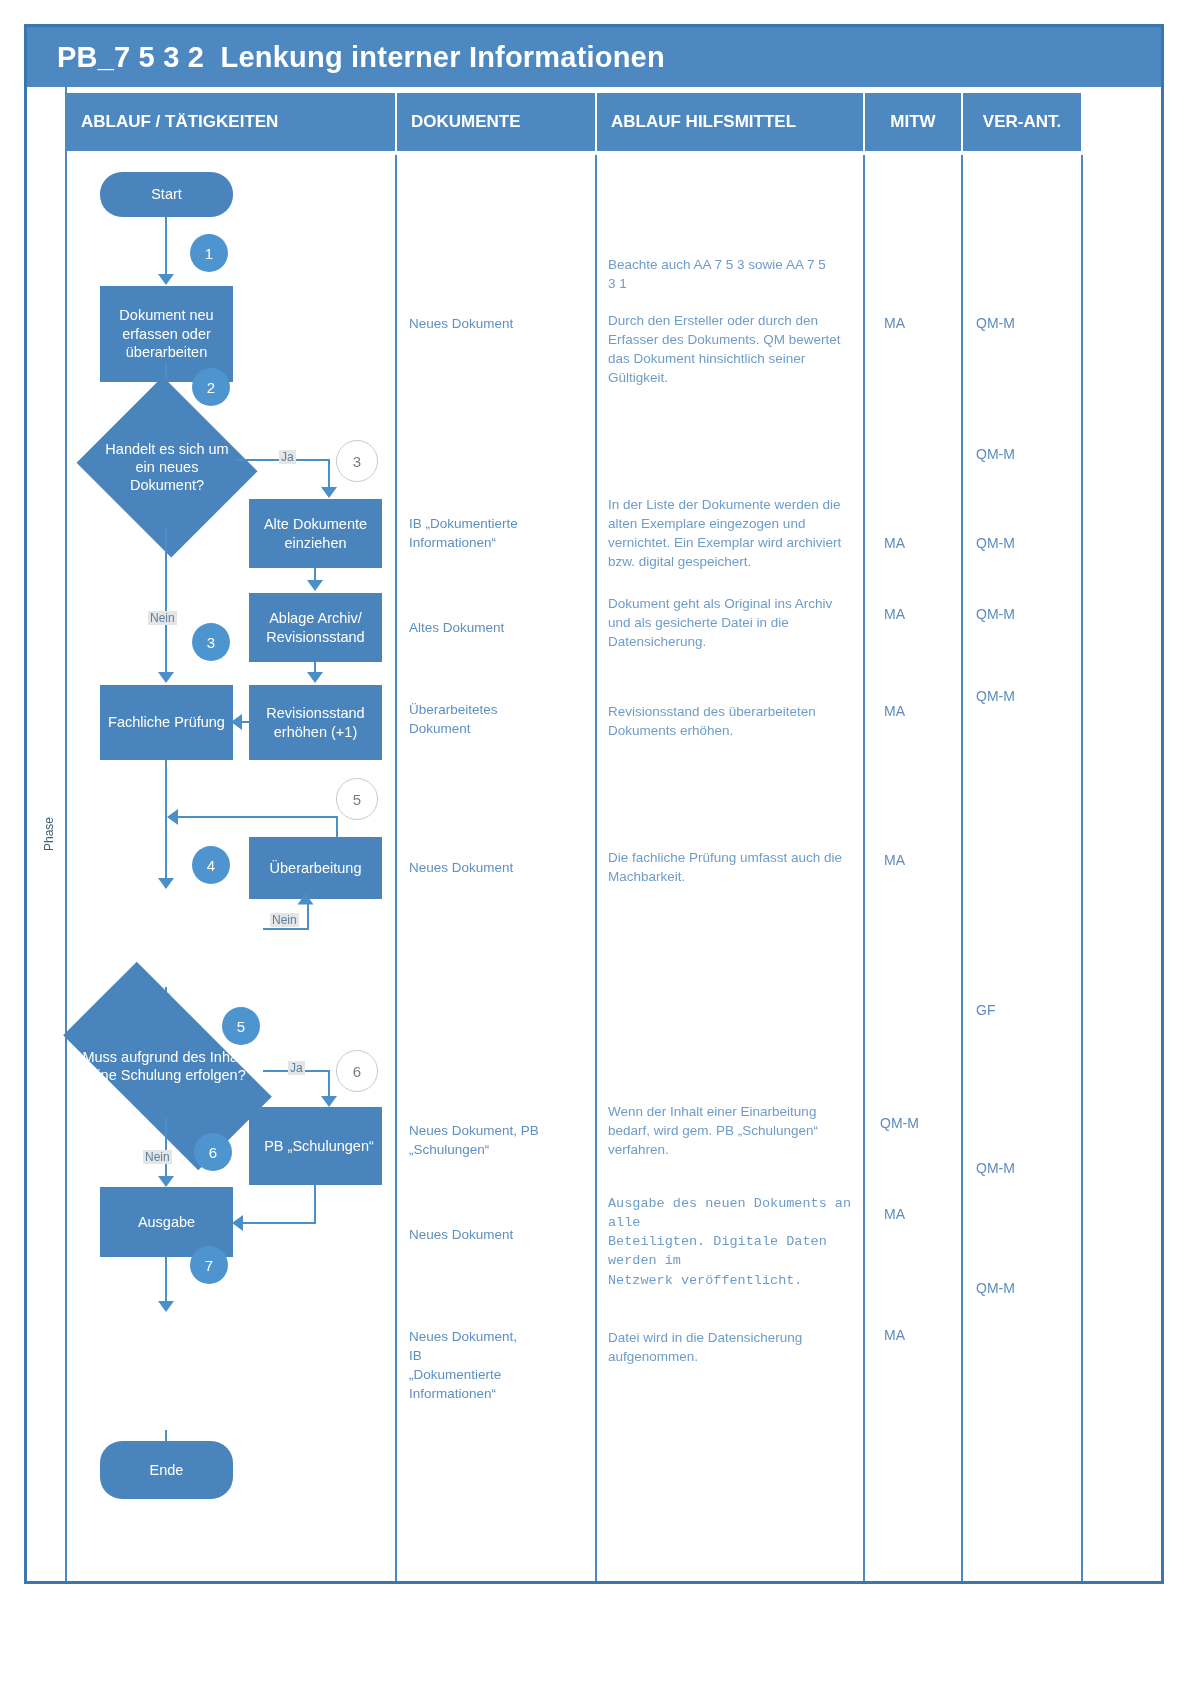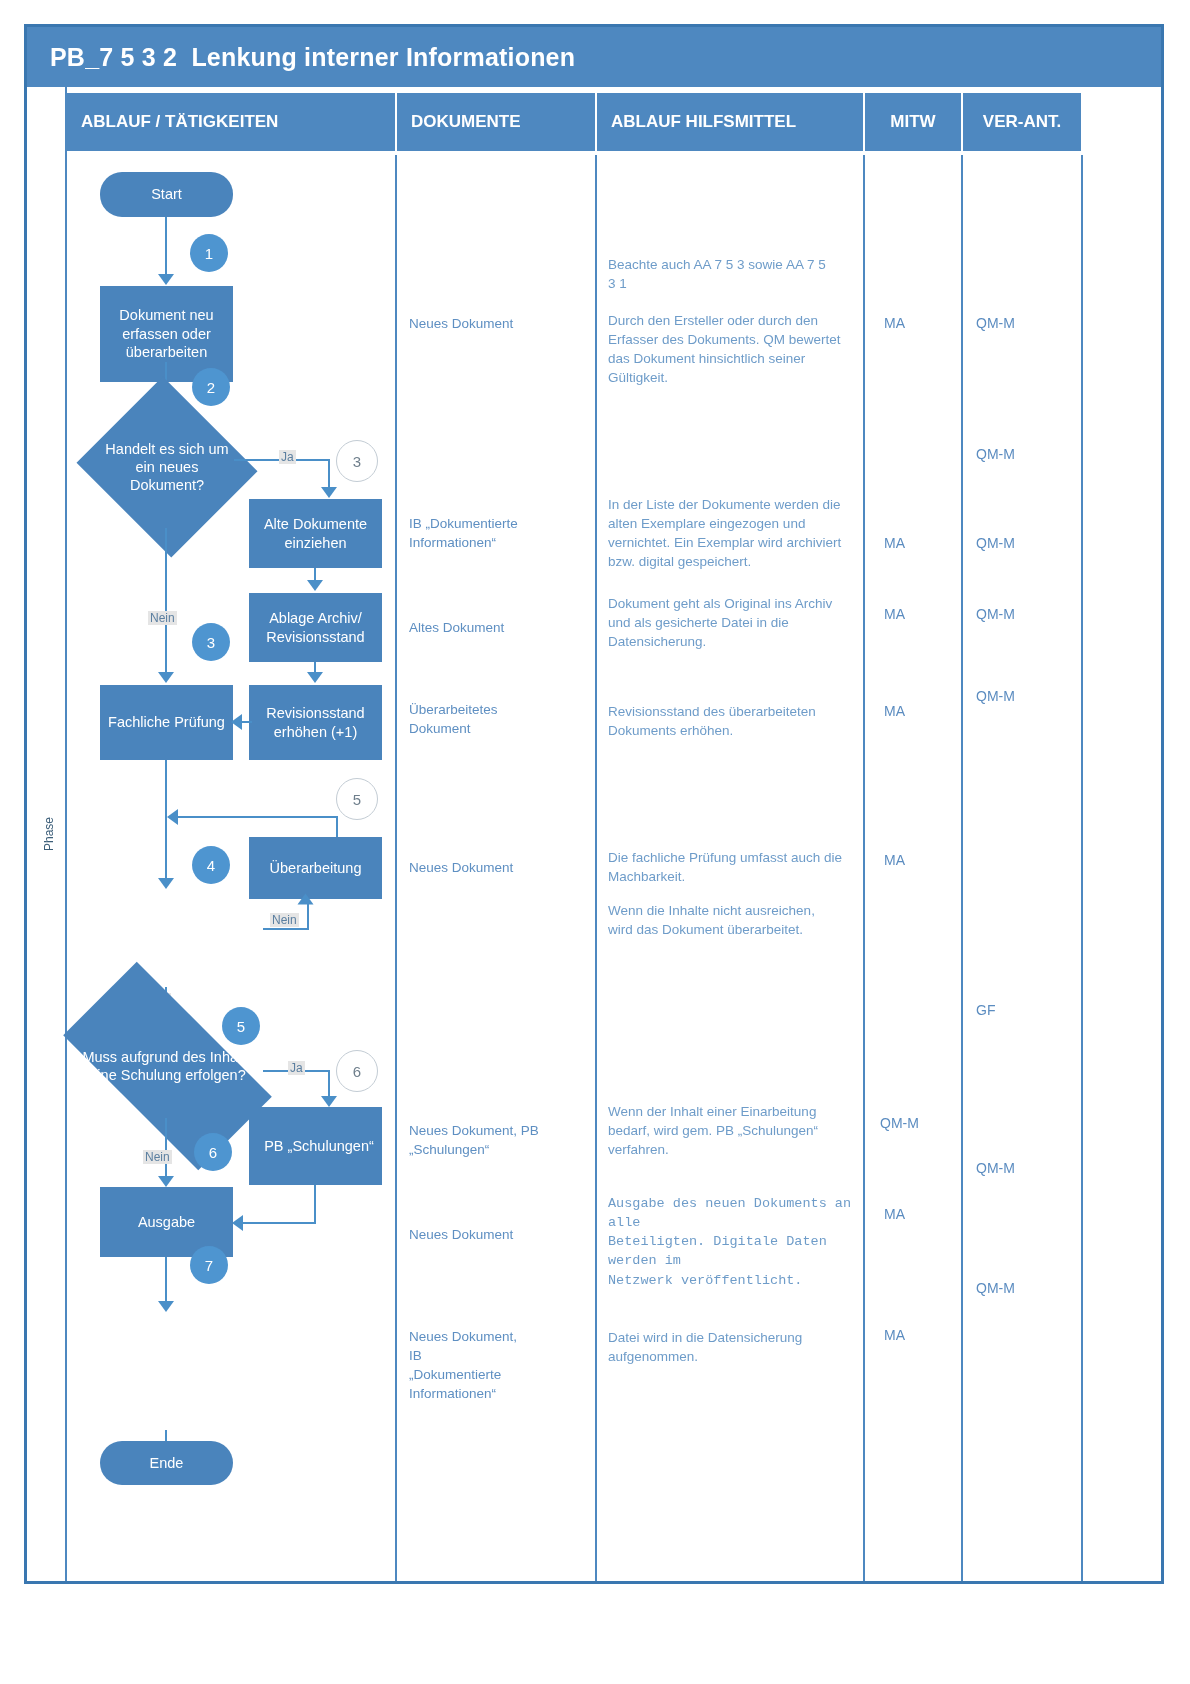--- a/index.html
+++ b/index.html
@@ -23,23 +23,23 @@
   .titlebar{
     position:absolute;
     left:27px;top:27px;
     width:1134px;height:60px;
     background:#4e88c0;
     box-sizing:border-box;
     display:flex;align-items:center;
   }
   .titlebar .ttxt{
     color:#ffffff;
-    font-size:25px;
+    font-size:29px;
     font-weight:bold;
-    padding-left:23px;
+    padding-left:30px;
     letter-spacing:0.2px;
     white-space:pre;
   }
   
   .phase-strip{
     position:absolute;
     left:27px;top:87px;
     width:40px;height:1494px;
     background:#ffffff;
     border-right:2px solid #4e88c0;
@@ -279,21 +279,21 @@
 
   <div class="node process" style="left:100px;top:1187px;width:133px;height:70px;">Ausgabe</div>
 
   <div class="ln lnv" style="left:165px;top:1257px;height:51px;"></div>
   <div class="arrow-d" style="left:158px;top:1301px;"></div>
   <div class="bubble filled" style="left:190px;top:1246px;width:38px;height:38px;">7</div>
 
 
   <div class="ln lnv" style="left:165px;top:1430px;height:11px;"></div>
 
-  <div class="node terminator" style="left:100px;top:1441px;width:133px;height:44px;">Ende</div>
+  <div class="node terminator" style="left:100px;top:1441px;width:133px;height:58px;">Ende</div>
 
   <div class="celltext doc" style="left:409px;top:314px;width:178px;">Neues Dokument</div>
   <div class="celltext doc" style="left:409px;top:514px;width:178px;">IB „Dokumentierte
 Informationen“</div>
   <div class="celltext doc" style="left:409px;top:618px;width:178px;">Altes Dokument</div>
   <div class="celltext doc" style="left:409px;top:700px;width:178px;">Überarbeitetes
 Dokument</div>
   <div class="celltext doc" style="left:409px;top:858px;width:178px;">Neues Dokument</div>
   <div class="celltext doc" style="left:409px;top:1121px;width:178px;">Neues Dokument, PB
 „Schulungen“</div>
@@ -313,22 +313,20 @@
 alten Exemplare eingezogen und
 vernichtet. Ein Exemplar wird archiviert
 bzw. digital gespeichert.</div>
   <div class="celltext hm" style="left:608px;top:594px;width:252px;">Dokument geht als Original ins Archiv
 und als gesicherte Datei in die
 Datensicherung.</div>
   <div class="celltext hm" style="left:608px;top:702px;width:252px;">Revisionsstand des überarbeiteten
 Dokuments erhöhen.</div>
   <div class="celltext hm" style="left:608px;top:848px;width:252px;">Die fachliche Prüfung umfasst auch die
 Machbarkeit.</div>
-  <div class="celltext hm" style="left:608px;top:901px;width:252px;">Wenn die Inhalte nicht ausreichen,
-wird das Dokument überarbeitet.</div>
   <div class="celltext hm" style="left:608px;top:1102px;width:252px;">Wenn der Inhalt einer Einarbeitung
 bedarf, wird gem. PB „Schulungen“
 verfahren.</div>
   <div class="celltext hm" style="left:608px;top:1194px;width:252px;font-family:Liberation Mono, monospace;">Ausgabe des neuen Dokuments an alle
 Beteiligten. Digitale Daten werden im
 Netzwerk veröffentlicht.</div>
   <div class="celltext hm" style="left:608px;top:1328px;width:252px;">Datei wird in die Datensicherung
 aufgenommen.</div>
 
   <div class="celltext role" style="left:884px;top:314px;width:70px;">MA</div>

